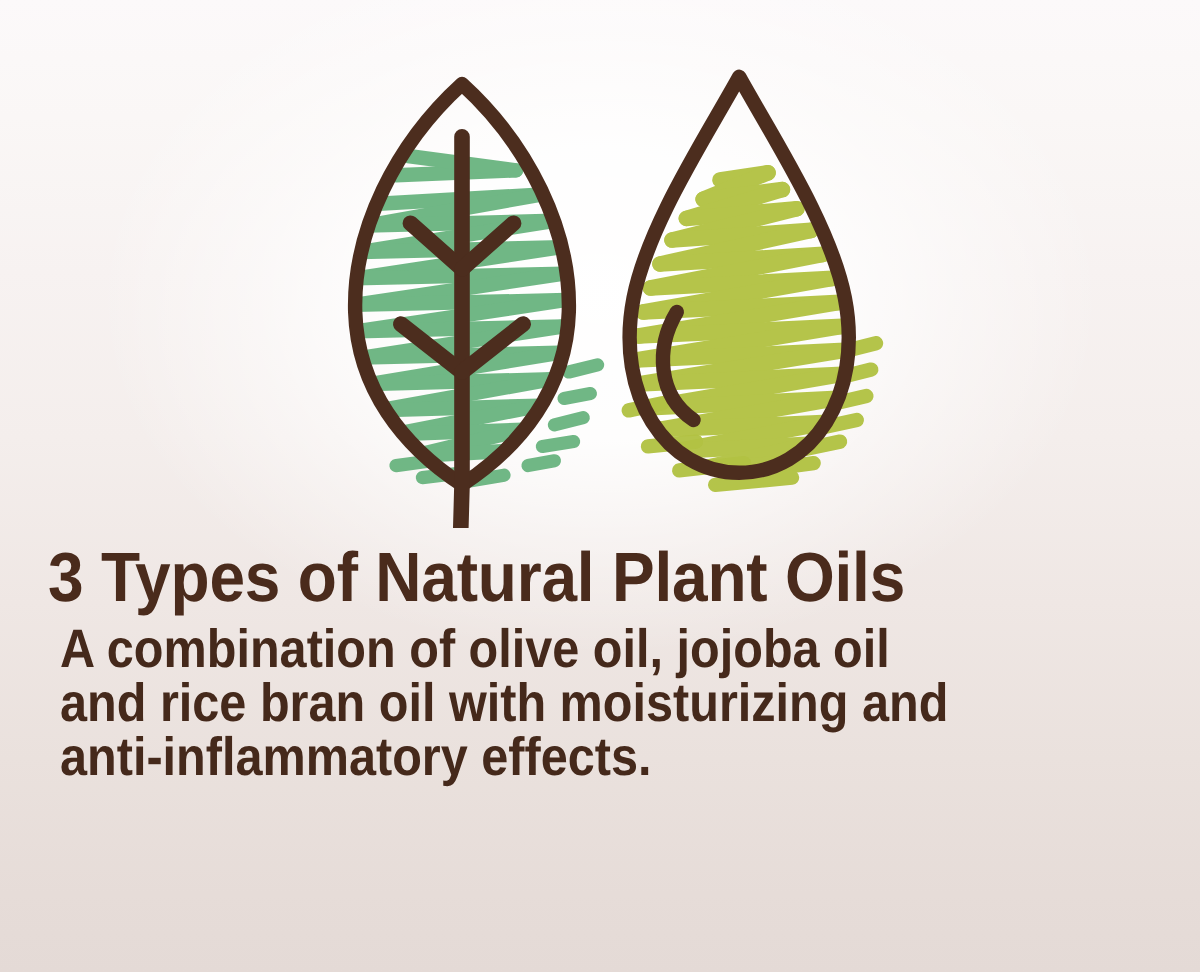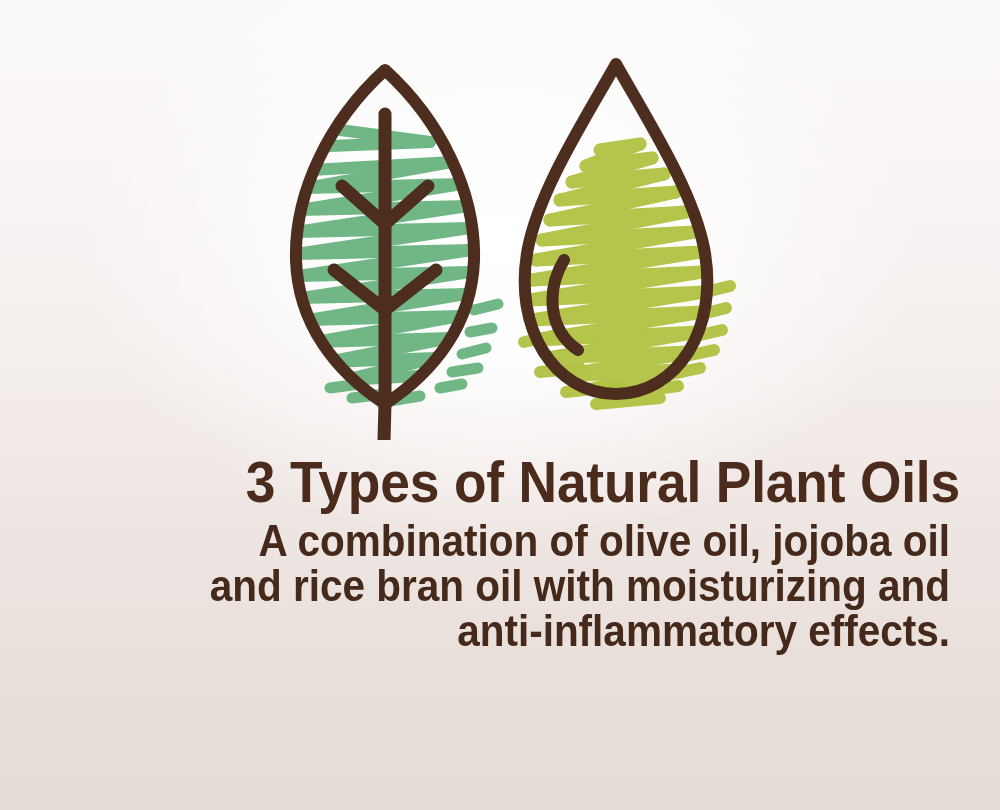--- a/index.html
+++ b/index.html
@@ -52,21 +52,21 @@
     width: 1000px;
     height: 440px;
   }
 
   
   #text-block {
     position: absolute;
     left: 0;
     top: 452px;
     width: 1000px;
-    text-align: right;
+    text-align: left;
   }
 
   #page-title {
     margin: 0;
     padding: 0;
     font-family: "Liberation Sans Narrow", "Liberation Sans", "DejaVu Sans Condensed", sans-serif;
     font-weight: bold;
     font-size: 58px;
     line-height: 60px;
     letter-spacing: -0.2px;

